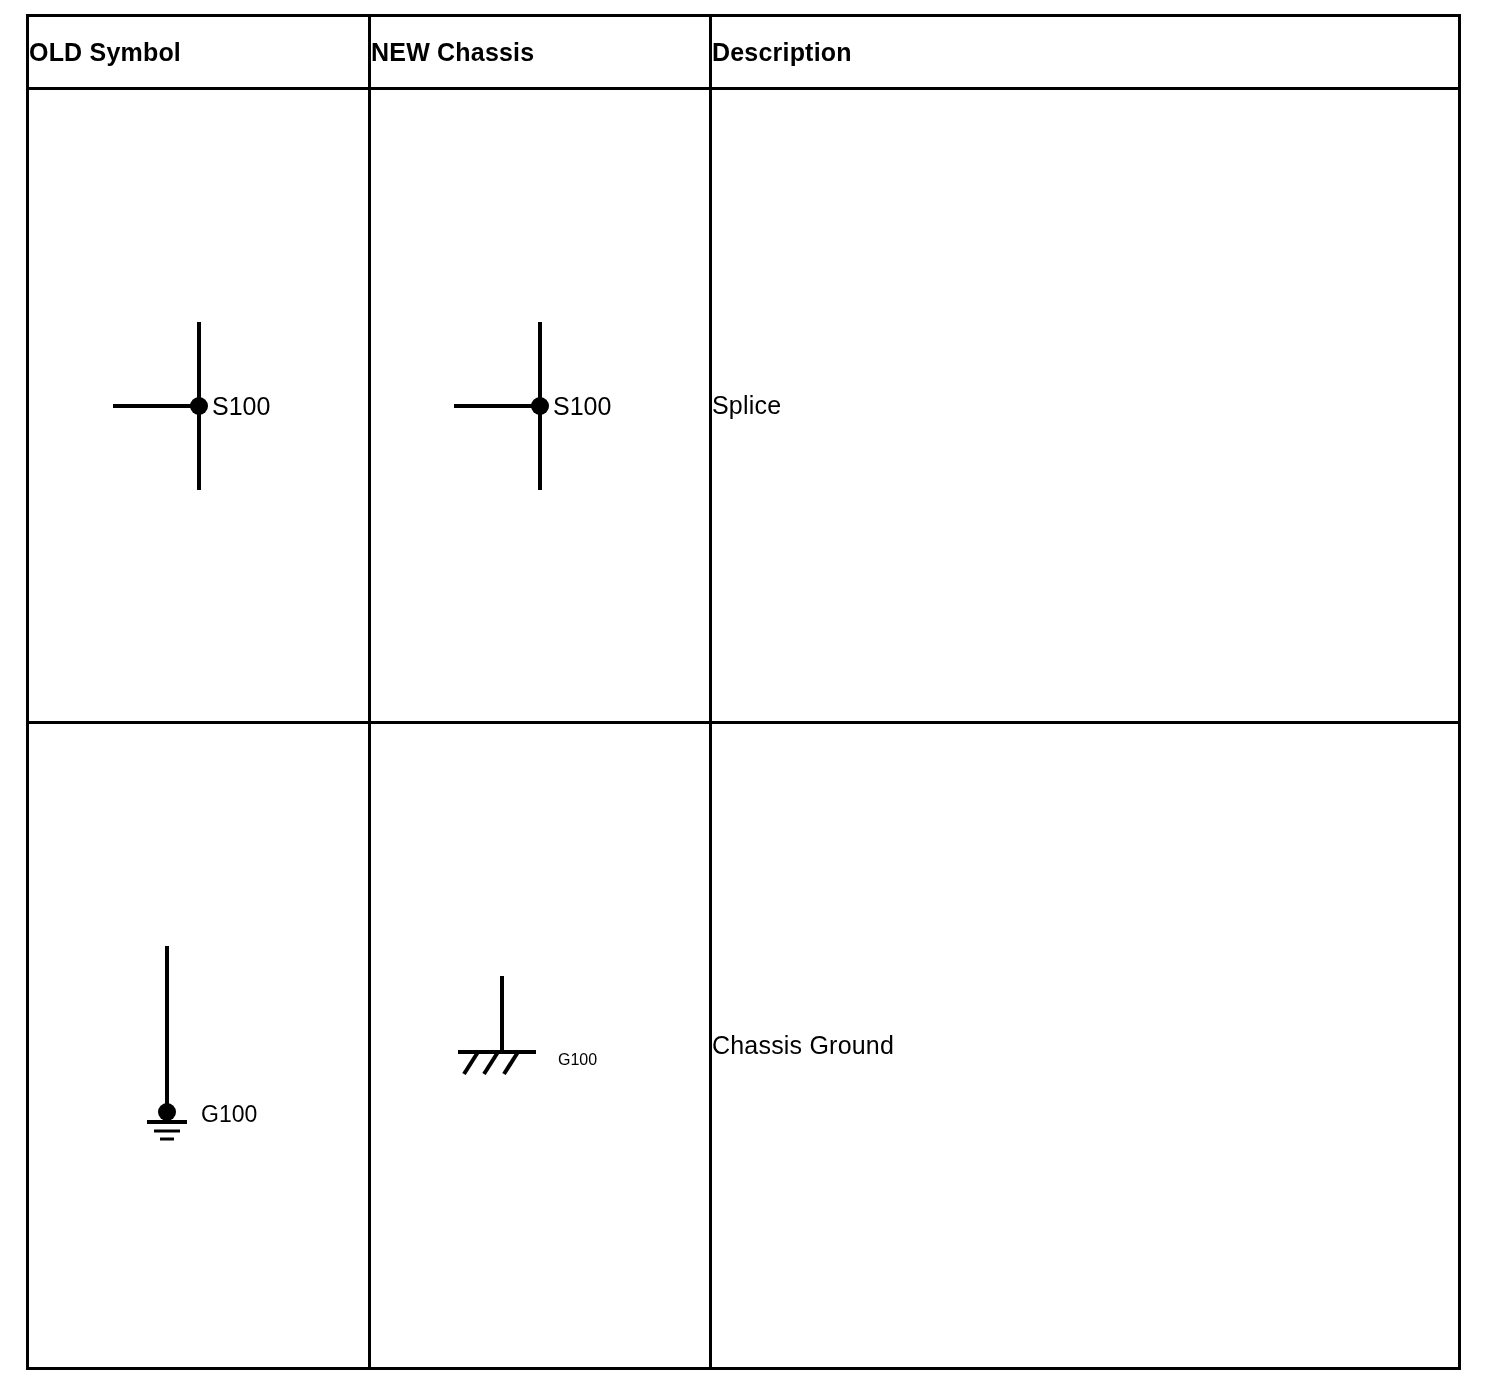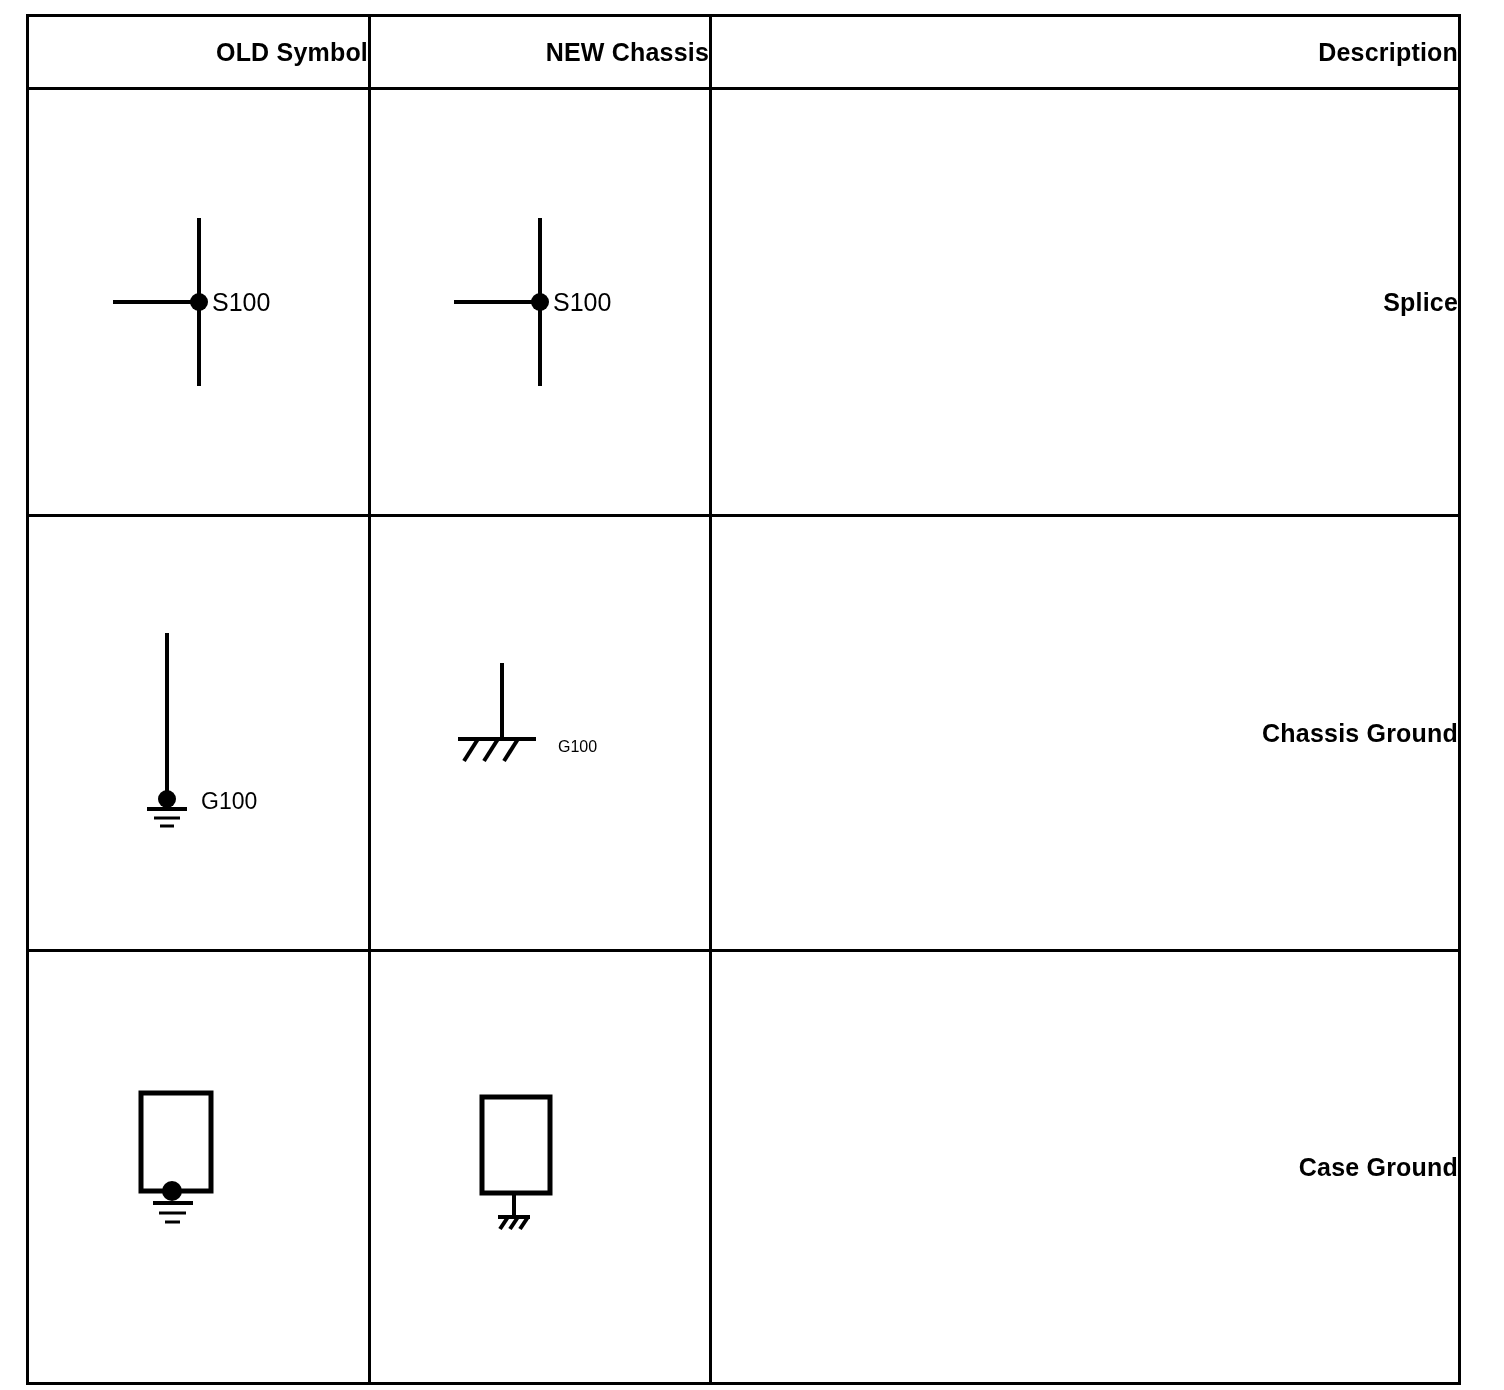--- a/index.html
+++ b/index.html
@@ -30,42 +30,42 @@
     height: 1356px;
     border-collapse: collapse;
     table-layout: fixed;
   }
 
   table.symbol-table td,
   table.symbol-table th {
     border: 3px solid #000000;
     padding: 0;
     vertical-align: middle;
-    text-align: right;
+    text-align: left;
     background: #ffffff;
   }
 
   col.col-old  { width: 342px; }
   col.col-new  { width: 341px; }
   col.col-desc { width: 749px; }
 
   thead th {
     height: 70px;
     font-size: 25px;
     font-weight: bold;
     letter-spacing: 0.2px;
   }
 
   tbody tr.row-splice td  { height: 424px; }
   tbody tr.row-chassis td { height: 432px; }
   tbody tr.row-case td    { height: 430px; }
 
   .desc-text {
     font-size: 25px;
-    font-weight: bold;
+    font-weight: normal;
     letter-spacing: 0.2px;
   }
 
   .symbol-cell {
     position: relative;
   }
 
   .symbol-wrap {
     display: block;
     margin: 0 auto;
@@ -147,43 +147,17 @@
             <line x1="74" y1="128" x2="88" y2="106" stroke="#000" stroke-width="4"></line>
             <text class="lbl-sm" x="128" y="119">G100</text>
           </svg>
         </td>
 
         <td>
           <span class="desc-text">Chassis Ground</span>
         </td>
       </tr>
 
-      <tr class="row-case">
-        <td class="symbol-cell">
-          <svg class="symbol-wrap" width="200" height="220" viewBox="0 0 200 220">
-            <rect x="42" y="36" width="70" height="98" fill="none" stroke="#000" stroke-width="5"></rect>
-            <circle cx="73" cy="134" r="10" fill="#000"></circle>
-            <line x1="54" y1="146" x2="94" y2="146" stroke="#000" stroke-width="4"></line>
-            <line x1="60" y1="156" x2="87" y2="156" stroke="#000" stroke-width="3"></line>
-            <line x1="66" y1="165" x2="81" y2="165" stroke="#000" stroke-width="3"></line>
-          </svg>
-        </td>
-
-        <td class="symbol-cell">
-          <svg class="symbol-wrap" width="200" height="220" viewBox="0 0 200 220">
-            <rect x="42" y="40" width="68" height="96" fill="none" stroke="#000" stroke-width="5"></rect>
-            <line x1="74" y1="136" x2="74" y2="160" stroke="#000" stroke-width="4"></line>
-            <line x1="58" y1="160" x2="90" y2="160" stroke="#000" stroke-width="4"></line>
-            <line x1="60" y1="172" x2="68" y2="160" stroke="#000" stroke-width="4"></line>
-            <line x1="70" y1="172" x2="78" y2="160" stroke="#000" stroke-width="4"></line>
-            <line x1="80" y1="172" x2="88" y2="160" stroke="#000" stroke-width="4"></line>
-          </svg>
-        </td>
-
-        <td>
-          <span class="desc-text">Case Ground</span>
-        </td>
-      </tr>
 
     </tbody>
   </table>
 
 </div>
 
 </body></html>

